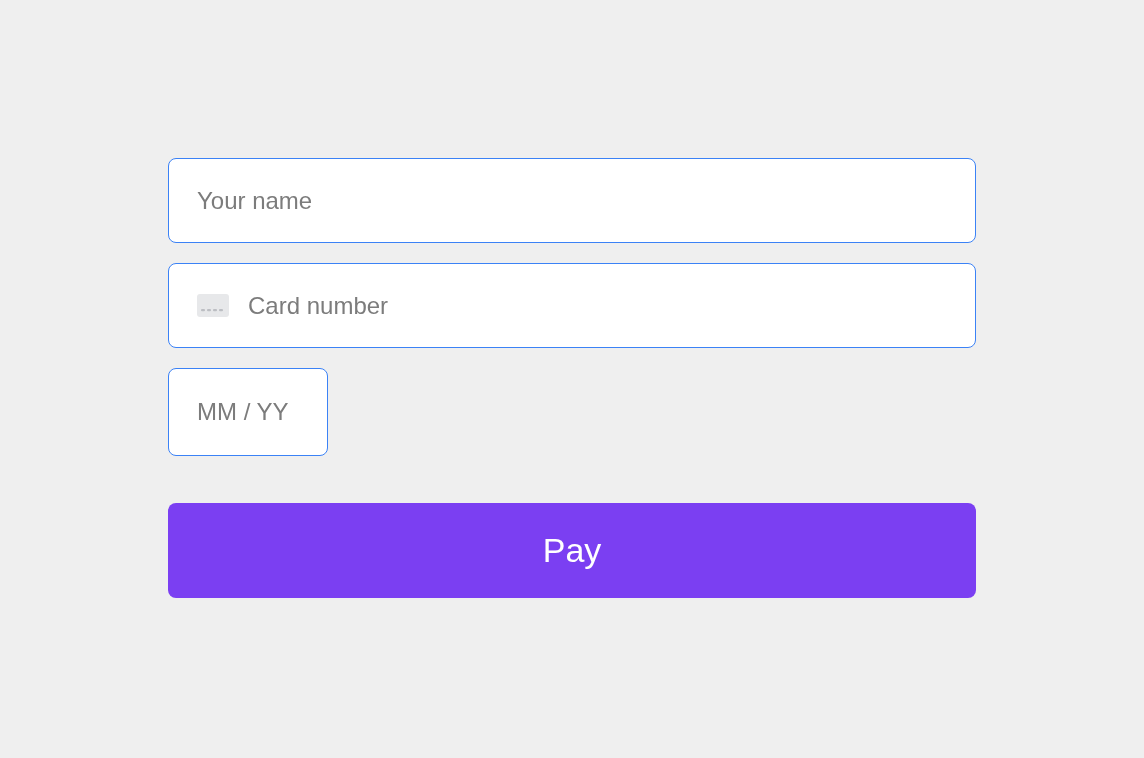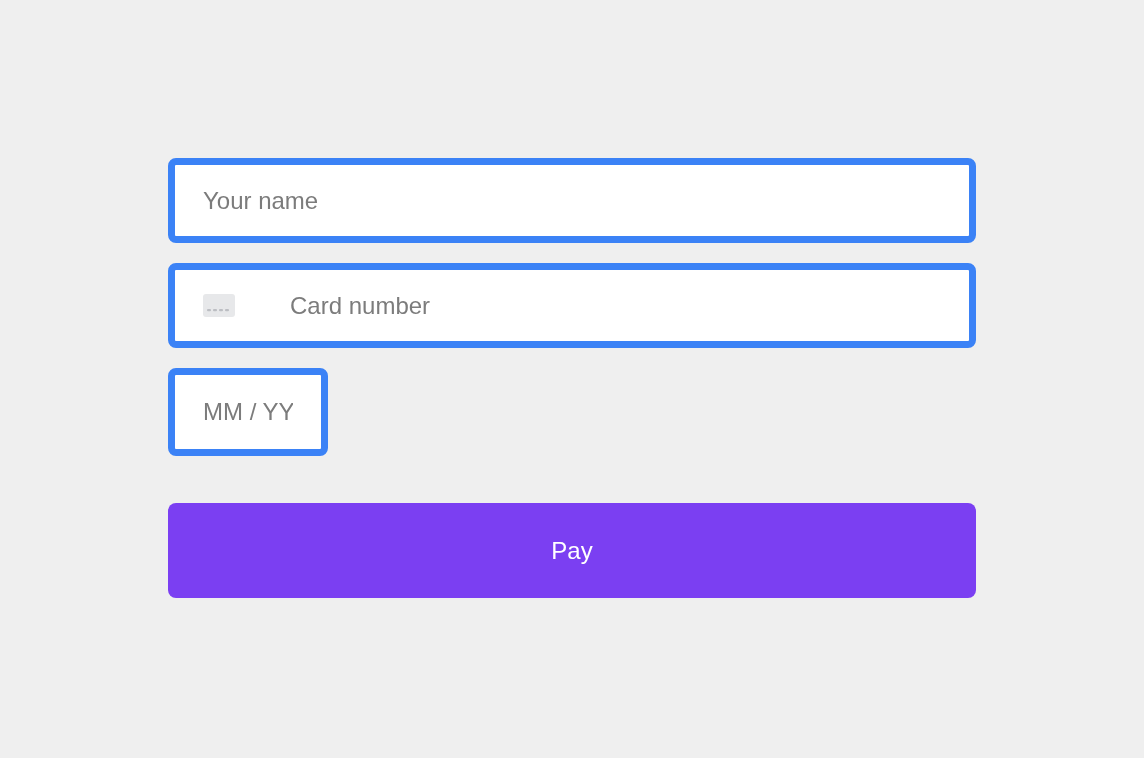--- a/index.html
+++ b/index.html
@@ -21,21 +21,21 @@
       align-items: flex-start;
       padding-top: 158px;
     }
     .form {
       width: 808px;
       display: flex;
       flex-direction: column;
     }
     .input-box {
       background: #ffffff;
-      border: 7px solid #3b82f6;
+      border: 1px solid #3b82f6;
       border-radius: 8px;
       height: 85px;
       display: flex;
       align-items: center;
       padding: 0 28px;
     }
     .input-box input {
       border: none;
       outline: none;
       background: transparent;
@@ -46,21 +46,20 @@
     }
     .input-box input::placeholder {
       color: #7c7c7c;
       opacity: 1;
     }
     .row1 {
       margin-bottom: 20px;
     }
     .row2 {
       margin-bottom: 20px;
-      gap: 36px;
     }
     .row3 {
       display: flex;
       gap: 10px;
       margin-bottom: 47px;
     }
     .small-box {
       width: 160px;
       height: 88px;
     }
@@ -71,21 +70,21 @@
     .card-icon svg {
       display: block;
     }
     .pay-button {
       width: 100%;
       height: 95px;
       background: #7b3ff2;
       color: #ffffff;
       border: none;
       border-radius: 8px;
-      font-size: 24px;
+      font-size: 34px;
       font-family: inherit;
       cursor: pointer;
       display: flex;
       align-items: center;
       justify-content: center;
     }
   </style>
 </head>
 <body>
 

